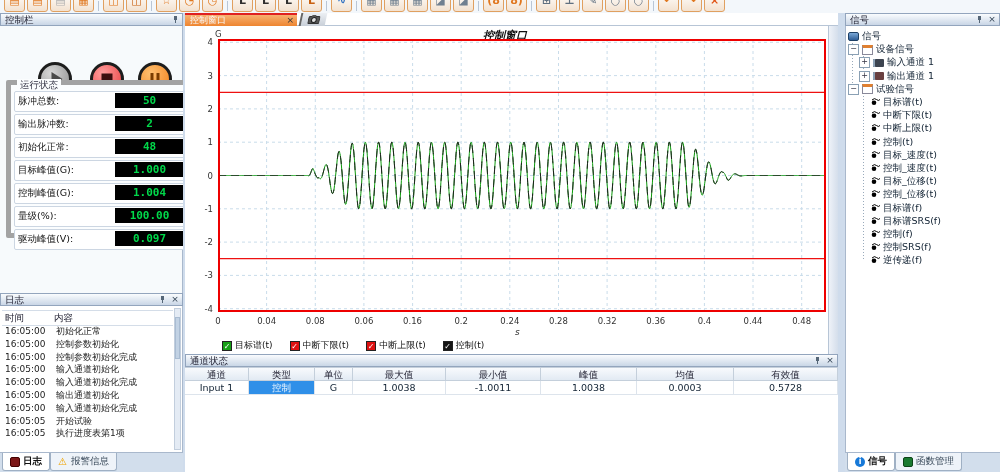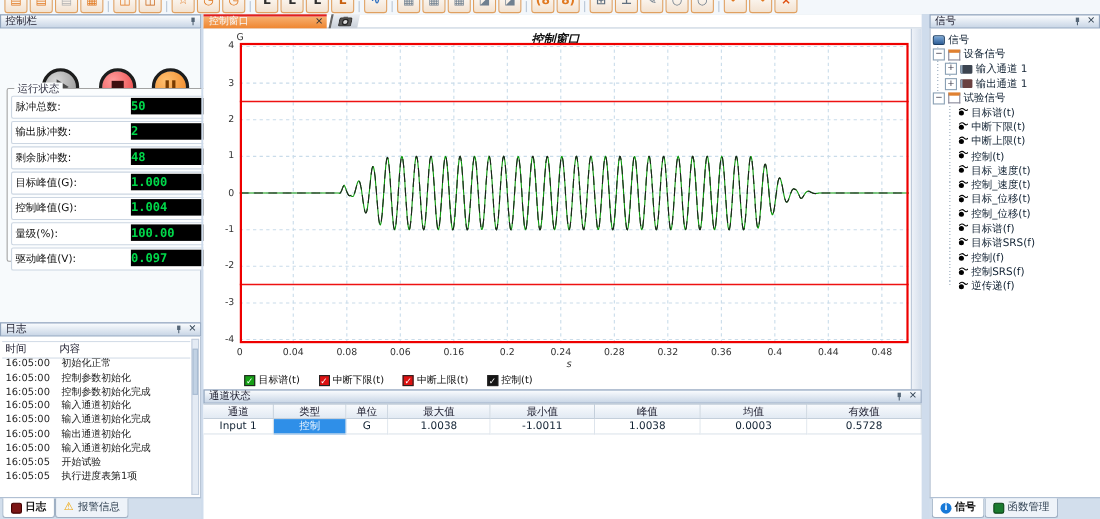--- a/index.html
+++ b/index.html
@@ -17,26 +17,26 @@
   #lp{position:absolute;left:0;top:26px;width:183px;height:267px;background:#f7fafc;border-right:1px solid #a9b8cc;box-sizing:border-box;}
   .tbtn{position:absolute;top:36px;width:34px;height:34px;border-radius:50%;border:3px solid #1d1d1d;box-sizing:border-box;}
   .tbtn .glyph{position:absolute;left:50%;top:50%;transform:translate(-50%,-50%);}
   #btn-play{left:38px;background:radial-gradient(circle at 35% 30%,#d8d8d8,#8a8a8a);}
   #btn-play .glyph{width:0;height:0;border-left:11px solid #4a4a4a;border-top:7px solid transparent;border-bottom:7px solid transparent;margin-left:2px;}
   #btn-stop{left:90px;background:radial-gradient(circle at 35% 30%,#ff9d9d,#e83c3c);}
   #btn-stop .glyph{width:11px;height:11px;background:#3d0f0f;}
   #btn-pause{left:138px;background:radial-gradient(circle at 35% 30%,#ffc070,#ef7d18);}
   #btn-pause .glyph{display:flex;gap:3px;}
   #btn-pause .bar{width:3px;height:12px;background:#7a3c00;}
-  #grp{position:absolute;left:6px;top:54px;width:192px;height:158px;border:1px solid #a3a3a3;border-radius:2px;background:#fbfdfe;box-sizing:border-box;}
+  #grp{position:absolute;left:6px;top:54px;width:192px;height:158px;border:5px solid #a3a3a3;border-radius:2px;background:#fbfdfe;box-sizing:border-box;}
   #grp-title{position:absolute;left:6px;top:-6px;background:#fbfdfe;padding:0 3px;font-size:9.5px;color:#334;}
   #fields{position:absolute;left:3px;top:6px;right:3px;}
   .frow{position:relative;height:19px;margin-bottom:2px;border:1px solid #ccd6e2;background:#fff;border-radius:2px;}
   .flab{position:absolute;left:3px;top:3px;font-size:9.5px;color:#111;}
-  .fval{position:absolute;right:2px;top:1px;width:72px;height:15px;background:#000;color:#00d84a;font-family:"DejaVu Sans Mono","Liberation Mono",monospace;font-size:11px;font-weight:bold;text-align:left;line-height:15px;padding-right:3px;box-sizing:border-box;}
+  .fval{position:absolute;right:2px;top:1px;width:72px;height:15px;background:#000;color:#00d84a;font-family:"DejaVu Sans Mono","Liberation Mono",monospace;font-size:11px;font-weight:bold;text-align:center;line-height:15px;padding-right:3px;box-sizing:border-box;}
   #runbtn{position:absolute;left:6px;top:218px;width:169px;height:31px;background:linear-gradient(#b5f5a8,#8ae87e);border:2px solid #2da02d;border-radius:2px;box-sizing:border-box;text-align:center;font-size:17px;font-weight:bold;line-height:27px;color:#000;}
   
   #log-c{position:absolute;left:0;top:306px;width:183px;height:146px;background:#fff;border-right:1px solid #a9b8cc;box-sizing:border-box;}
   #log-hrow{position:absolute;left:2px;top:4px;right:9px;height:14px;display:flex;border-top:1px solid #d4dde8;border-bottom:1px solid #d4dde8;font-size:9.5px;color:#223;}
   #log-hrow div{padding-left:3px;line-height:13px;}
   #log-rows{position:absolute;left:2px;top:19px;right:9px;bottom:2px;overflow:hidden;font-size:9px;color:#222;}
   .lrow{display:flex;height:12.8px;line-height:12.8px;}
   .lrow .t{width:46px;padding-left:3px;flex:0 0 auto;}
   .lrow .c{padding-left:5px;}
   #log-sb{position:absolute;right:1px;top:2px;width:7px;bottom:2px;background:#e4ebf4;border:1px solid #c2cedd;box-sizing:border-box;}
@@ -162,21 +162,21 @@
       <div id="fields">
           <div class="frow">
             <div class="flab">脉冲总数:</div>
             <div class="fval">50</div>
           </div>
           <div class="frow">
             <div class="flab">输出脉冲数:</div>
             <div class="fval">2</div>
           </div>
           <div class="frow">
-            <div class="flab">剩余脉冲数:</div>
+            <div class="flab">初始化正常:</div>
             <div class="fval">48</div>
           </div>
           <div class="frow">
             <div class="flab">目标峰值(G):</div>
             <div class="fval">1.000</div>
           </div>
           <div class="frow">
             <div class="flab">控制峰值(G):</div>
             <div class="fval">1.004</div>
           </div>

